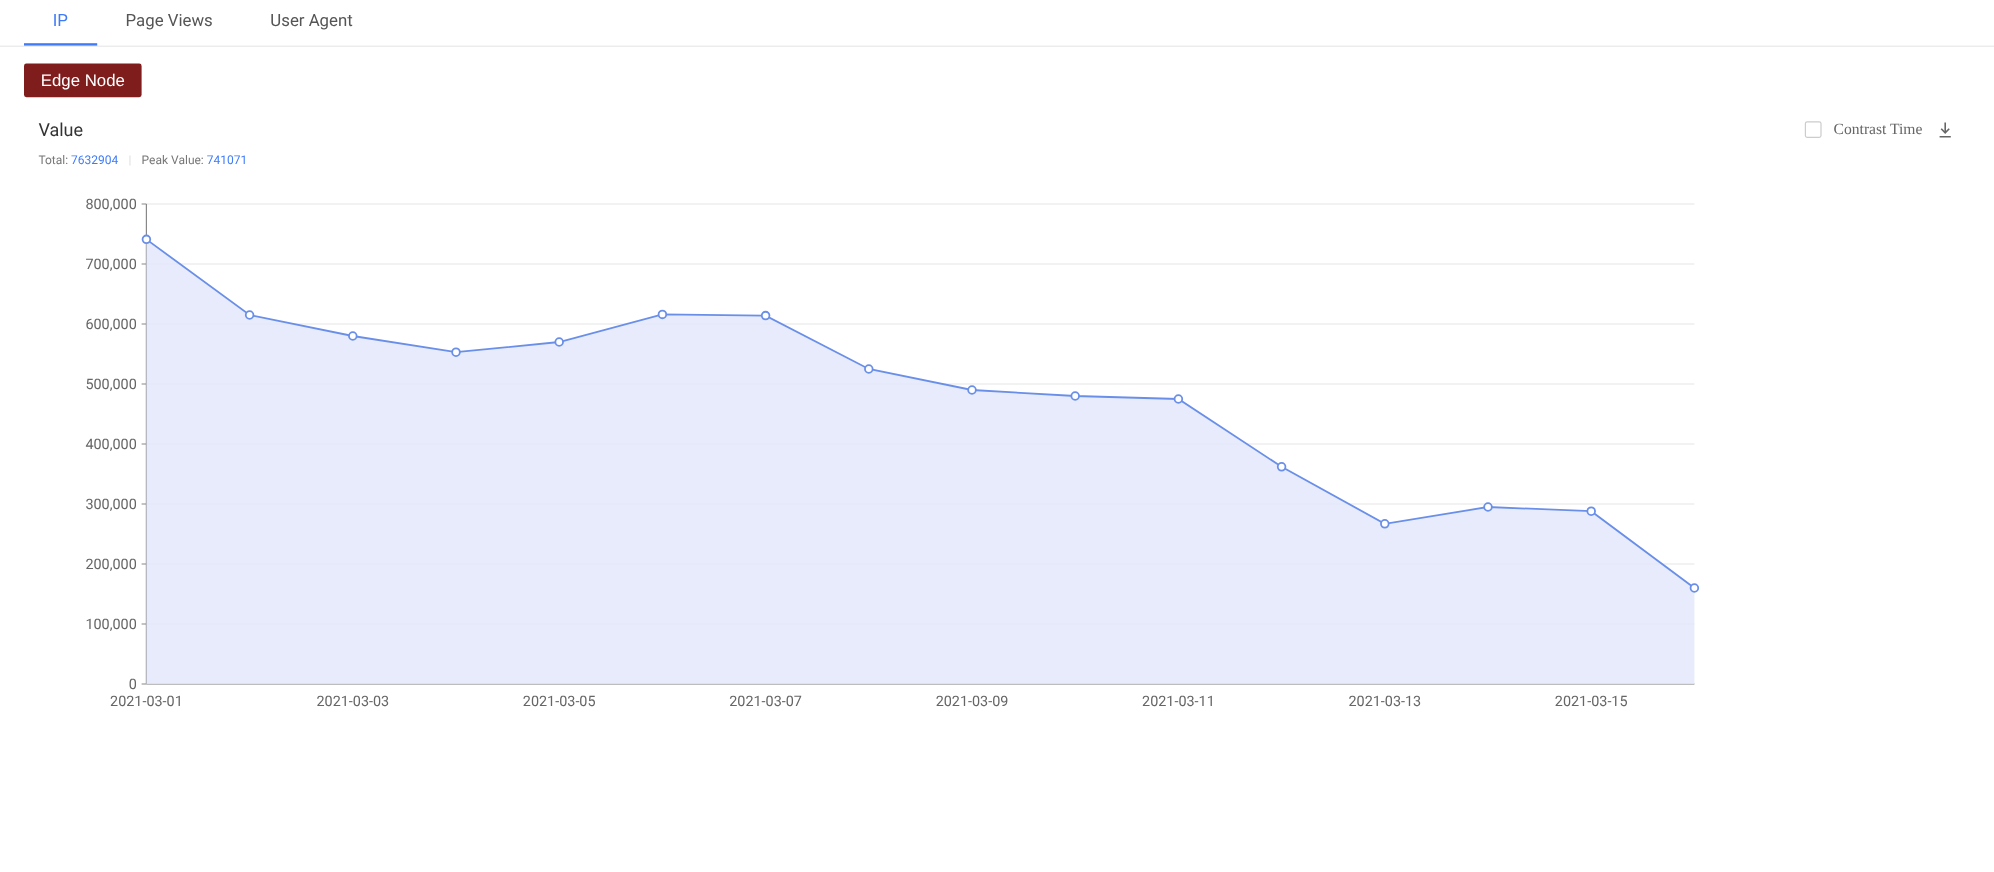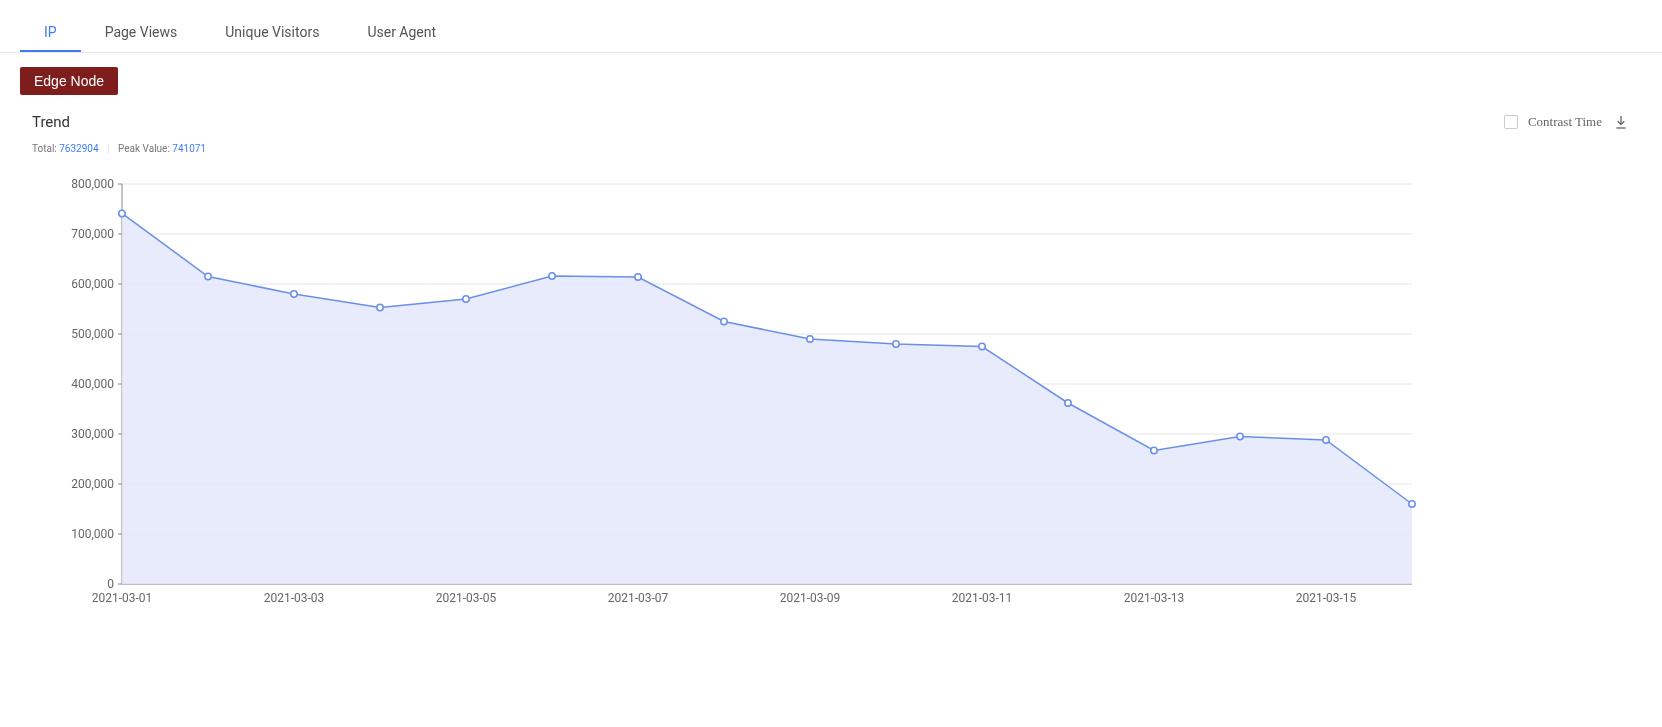--- a/index.html
+++ b/index.html
@@ -10,21 +10,21 @@
     background: #fff;
     width: 1662px;
   }
   .tabs {
     display: flex;
     border-bottom: 1px solid #e8e8e8;
     padding: 0 20px;
     gap: 0;
   }
   .tab {
-    padding: 24px 24px 10px 24px;
+    padding: 10px 24px 10px 24px;
     cursor: pointer;
     color: #555;
     border-bottom: 2px solid transparent;
     font-size: 14px;
   }
   .tab.active {
     color: #3e7bfa;
     border-bottom: 2px solid #3e7bfa;
   }
   .sub-toolbar {
@@ -101,30 +101,29 @@
   .legend-marker::after {
     content: ""; position: absolute; left:50%; top:50%; width:8px; height:8px; border:1.5px solid #6a8fe8; background:#fff; border-radius:50%; transform: translate(-50%,-50%);
   }
 </style>
 </head>
 <body>
 
 <div class="tabs">
   <div class="tab active">IP</div>
   <div class="tab">Page Views</div>
-  <div class="tab">Unique Visitors</div>
   <div class="tab">User Agent</div>
 </div>
 
 <div class="sub-toolbar">
   <button class="btn-primary">Edge Node</button>
 </div>
 
 <div class="section-header">
-  <div class="section-title">Trend</div>
+  <div class="section-title">Value</div>
   <div class="right-controls">
     <span class="checkbox"></span>
     <span>Contrast Time</span>
     <span class="icon-btn">
       <svg width="16" height="16" viewBox="0 0 24 24" fill="none" stroke="currentColor" stroke-width="2">
           <path d="M12 3v12"></path>
           <path d="M7 11l5 5 5-5"></path>
           <path d="M5 21h14"></path>
         </svg>
     </span>

